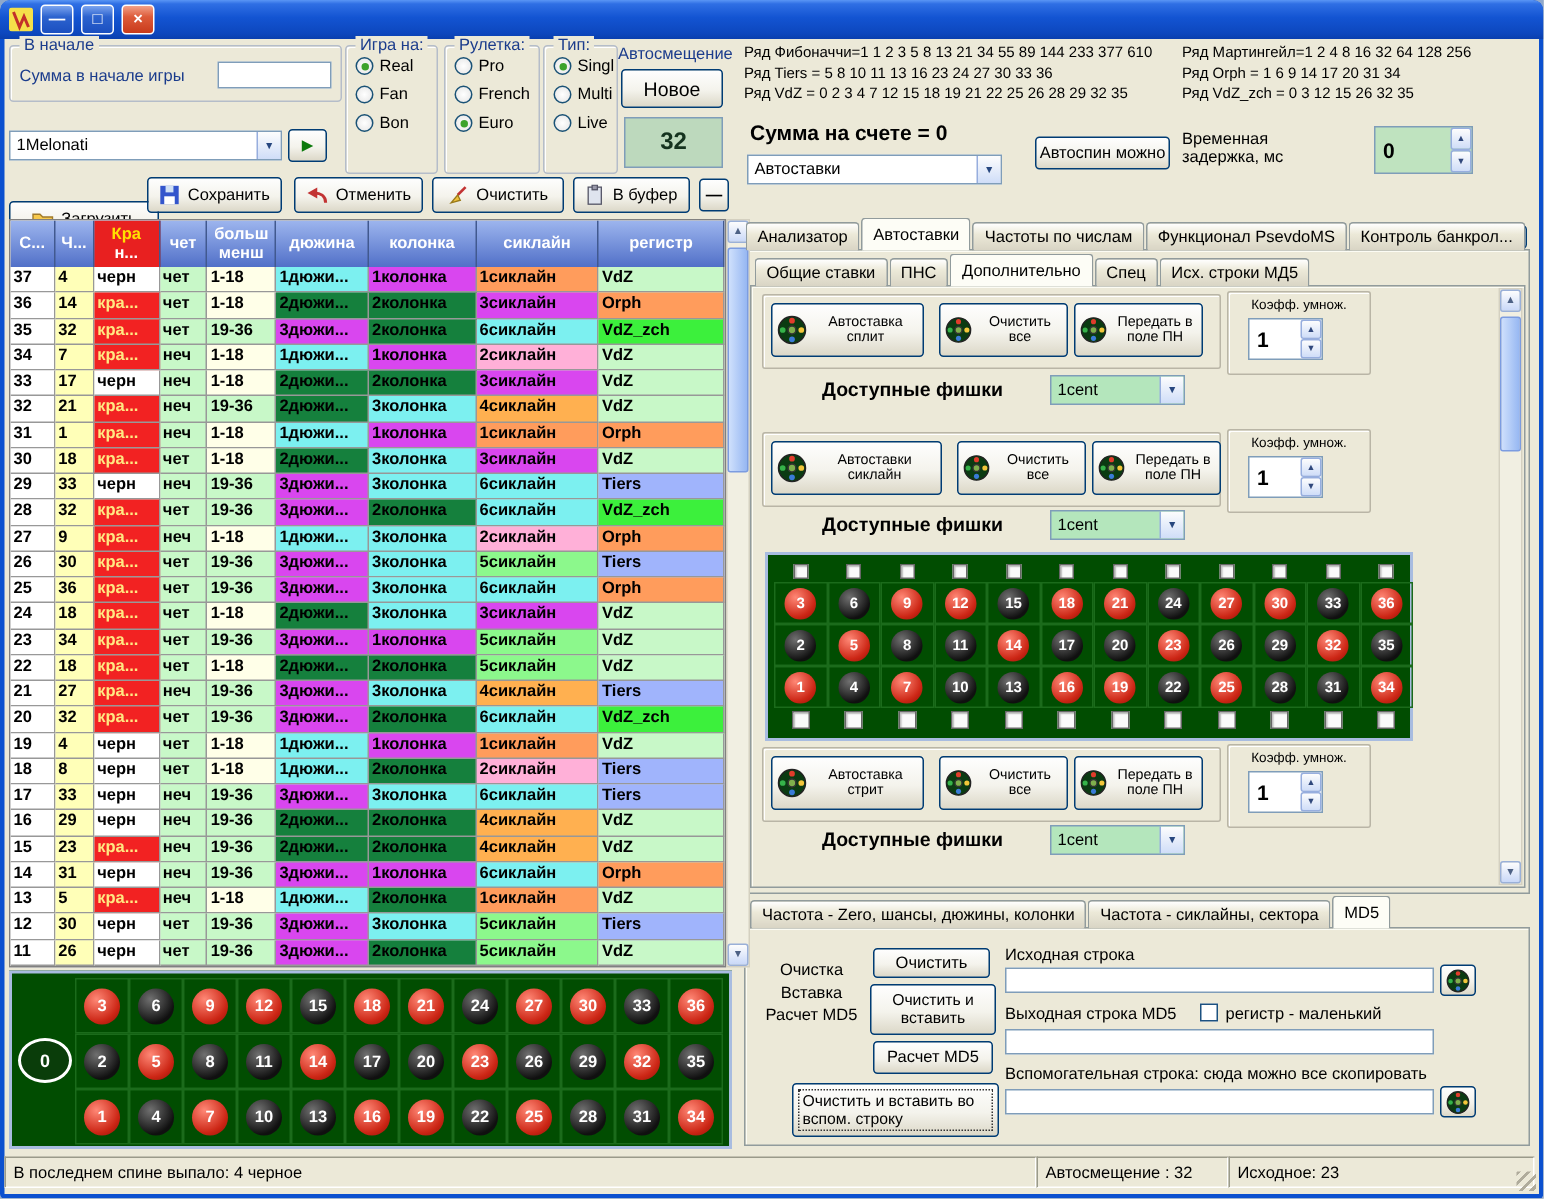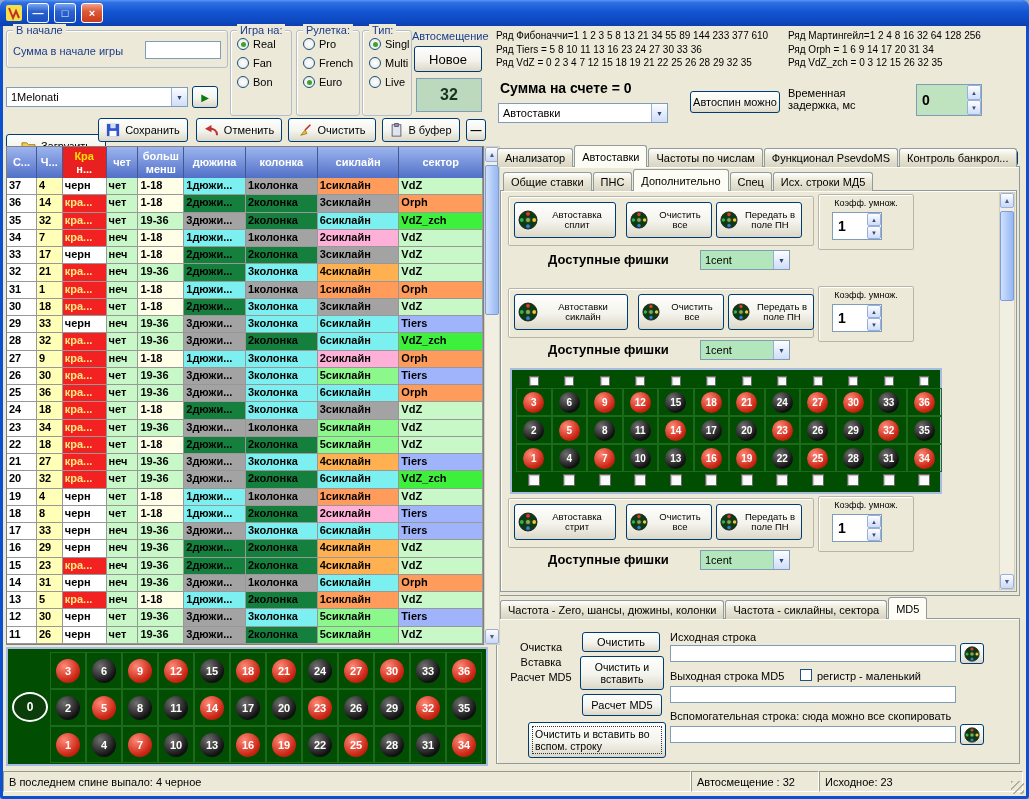--- a/index.html
+++ b/index.html
@@ -38,21 +38,21 @@
 #htable{position:absolute;left:6px;top:146px;width:478px;height:499px;border:1px solid #808080;background:#fff;overflow:hidden}
 .thead{display:flex;height:31px;background:linear-gradient(#9db5ee,#5170c8);color:#fff;font-weight:bold}
 .thcell{display:flex;flex-direction:column;align-items:center;justify-content:center;border-right:1px solid #41598f;font-size:11px;line-height:13px;overflow:hidden;white-space:nowrap}
 .thcell.hdr-red{background:#e82020;color:#ffe000}
 .thcell.hdr-red div:nth-child(2){color:#fff}
 .trow{display:flex;height:17.26px}
 .tcell{border-right:1px solid #989898;border-bottom:1px solid #989898;font-weight:bold;font-size:11px;line-height:15px;padding-left:2px;overflow:hidden;white-space:nowrap}
 .c-white{background:#fff}.c-py{background:#ffffb8}
 .c-redcell{background:#f22222;color:#ffe882}
 .c-pgreen{background:#c8f8c8}.c-cream{background:#ffffe8}
-.c-aqua{background:#7cf0f0}.c-magenta{background:#15803d}.c-yellow{background:#a3a3a3}
+.c-aqua{background:#7cf0f0}.c-magenta{background:#15803d}.c-yellow{background:#d946ef}
 .c-orange{background:#ff9c5c}.c-pink{background:#ffb0d8}.c-orange2{background:#ffb050}
 .c-green{background:#8cf88c}.c-blue{background:#a0b4fc}.c-bgreen{background:#3cf03c}
 
 .sbar{background:#f1efe2;border:1px solid #d4d0c0}
 .sbtn{position:absolute;left:0;width:14px;height:15px;font-size:7px;display:flex;align-items:center;justify-content:center;color:#4d6185;background:linear-gradient(#fdfdfd,#c9d8f8);border:1px solid #9ab0d8;border-radius:2px;cursor:pointer}
 .sthumb{position:absolute;left:0;width:14px;background:linear-gradient(90deg,#cfe0fc,#96b7f2);border:1px solid #7c9ce0;border-radius:2px;cursor:pointer}
 
 .tabbar{display:flex;align-items:flex-end;height:22px;z-index:4}
 .tab{height:19px;display:flex;align-items:center;padding:0 7px;border:1px solid #919b9c;border-bottom:none;border-radius:3px 3px 0 0;background:linear-gradient(#fff,#ece9d8 40%,#d8d4c4);margin-right:1px;font-size:11px;white-space:nowrap;cursor:pointer}
 .tab.active{height:22px;background:#fdfdf6;font-weight:normal}
@@ -191,21 +191,21 @@
         <div class="thcell" style="width:62px">
           <div>дюжина</div>
         </div>
         <div class="thcell" style="width:72px">
           <div>колонка</div>
         </div>
         <div class="thcell" style="width:82px">
           <div>сиклайн</div>
         </div>
         <div class="thcell" style="width:84px">
-          <div>сектор</div>
+          <div>регистр</div>
         </div>
       </div>
       <div class="trow">
         <div class="tcell c-white" style="width:30px">37</div>
         <div class="tcell c-py" style="width:26px">4</div>
         <div class="tcell c-white" style="width:44px">черн</div>
         <div class="tcell c-pgreen" style="width:32px">чет</div>
         <div class="tcell c-cream" style="width:46px">1-18</div>
         <div class="tcell c-aqua" style="width:62px">1дюжи...</div>
         <div class="tcell c-yellow" style="width:72px">1колонка</div>

